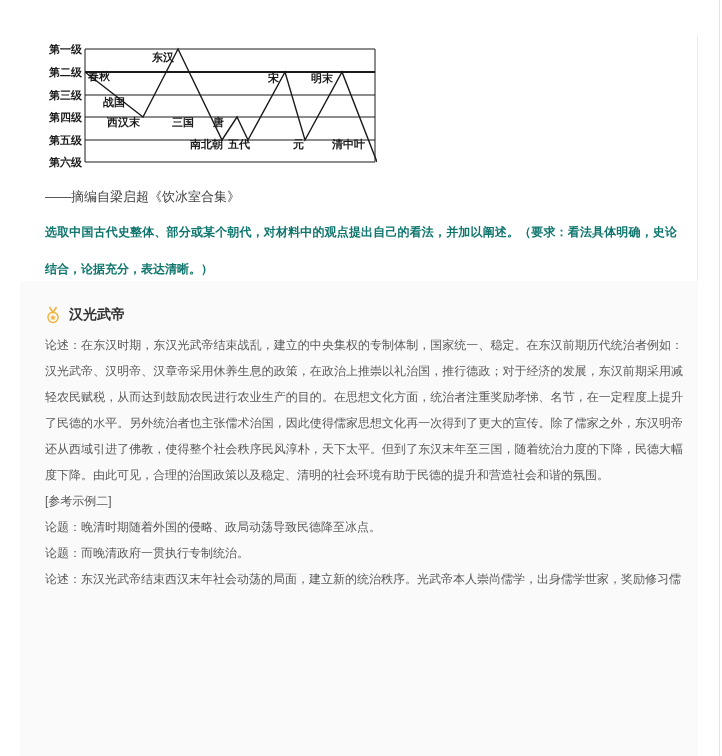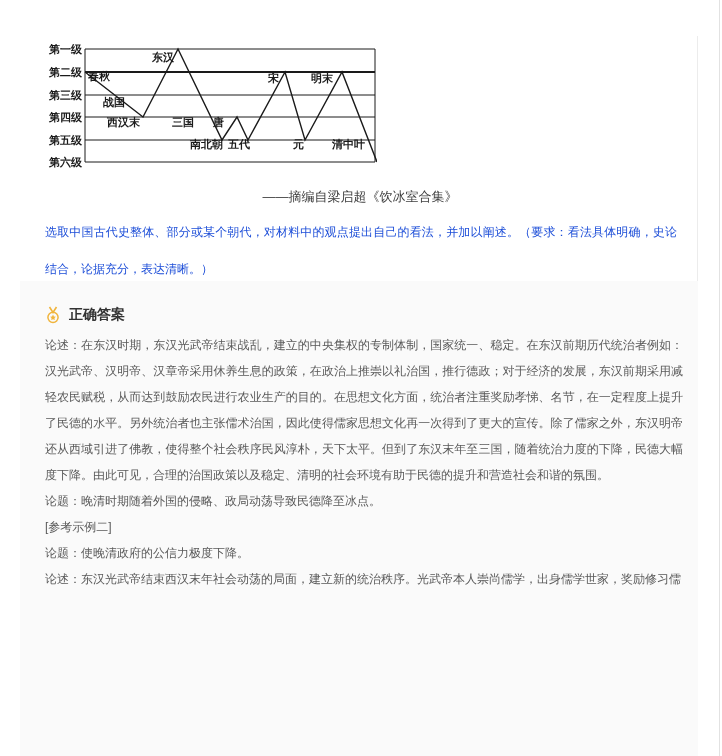--- a/index.html
+++ b/index.html
@@ -26,28 +26,29 @@
     margin: 8px 0 0 45px;
     width: 332px; height: 124px;
   }
   .diagram-wrap svg { display: block; }
   .diagram-wrap text {
     font-family: "Liberation Sans", "DejaVu Sans", sans-serif;
     font-size: 11px; font-weight: bold; fill: #1a1a1a;
   }
   .attribution {
     width: 630px; margin: 20px 0 0 45px;
-    text-align: center;
+    text-align: left;
     font-size: 13px; color: #404040;
   }
   .question {
     width: 632px; margin: 8px 0 0 45px;
     font-size: 12px; line-height: 37px;
-    color: #1d4ed8;
+    color: #0f766e;
     text-align: justify;
+    font-weight: bold;
   }
   .answer-card {
     position: absolute; top: 245px; left: 20px;
     width: 678px; height: 511px;
     background: #fafafa;
     overflow: hidden;
   }
   .answer-header {
     display: flex; align-items: center;
     margin: 25px 0 0 25px;
@@ -106,25 +107,25 @@
 
   <div class="question">选取中国古代史整体、部分或某个朝代，对材料中的观点提出自己的看法，并加以阐述。（要求：看法具体明确，史论结合，论据充分，表达清晰。）</div>
 
   <div class="answer-card">
     <div class="answer-header">
       <svg class="medal" viewBox="0 0 16 18" fill="none">
         <path d="M4.5 1 L8 6.5 L11.5 1" stroke="#F0B43C" stroke-width="1.6" fill="none"></path>
         <circle cx="8" cy="11.3" r="5.1" stroke="#F0B43C" stroke-width="1.5" fill="none"></circle>
         <path d="M8 8.6 L8.9 10.4 L10.9 10.7 L9.45 12.1 L9.8 14.1 L8 13.15 L6.2 14.1 L6.55 12.1 L5.1 10.7 L7.1 10.4 Z" fill="#F0B43C"></path>
       </svg>
-      <span class="answer-title">正确答案</span>
+      <span class="answer-title">汉光武帝</span>
     </div>
     <div class="answer-body">
       <p>论述：在东汉时期，东汉光武帝结束战乱，建立的中央集权的专制体制，国家统一、稳定。在东汉前期历代统治者例如：汉光武帝、汉明帝、汉章帝采用休养生息的政策，在政治上推崇以礼治国，推行德政；对于经济的发展，东汉前期采用减轻农民赋税，从而达到鼓励农民进行农业生产的目的。在思想文化方面，统治者注重奖励孝悌、名节，在一定程度上提升了民德的水平。另外统治者也主张儒术治国，因此使得儒家思想文化再一次得到了更大的宣传。除了儒家之外，东汉明帝还从西域引进了佛教，使得整个社会秩序民风淳朴，天下太平。但到了东汉末年至三国，随着统治力度的下降，民德大幅度下降。由此可见，合理的治国政策以及稳定、清明的社会环境有助于民德的提升和营造社会和谐的氛围。</p>
+      <p>[参考示例二]</p>
       <p>论题：晚清时期随着外国的侵略、政局动荡导致民德降至冰点。</p>
-      <p>[参考示例二]</p>
-      <p>论题：使晚清政府的公信力极度下降。</p>
+      <p>论题：而晚清政府一贯执行专制统治。</p>
       <p>论述：东汉光武帝结束西汉末年社会动荡的局面，建立新的统治秩序。光武帝本人崇尚儒学，出身儒学世家，奖励修习儒</p>
     </div>
   </div>
 
 </div>
 <div class="window-edge"></div>
 
 </body></html>

